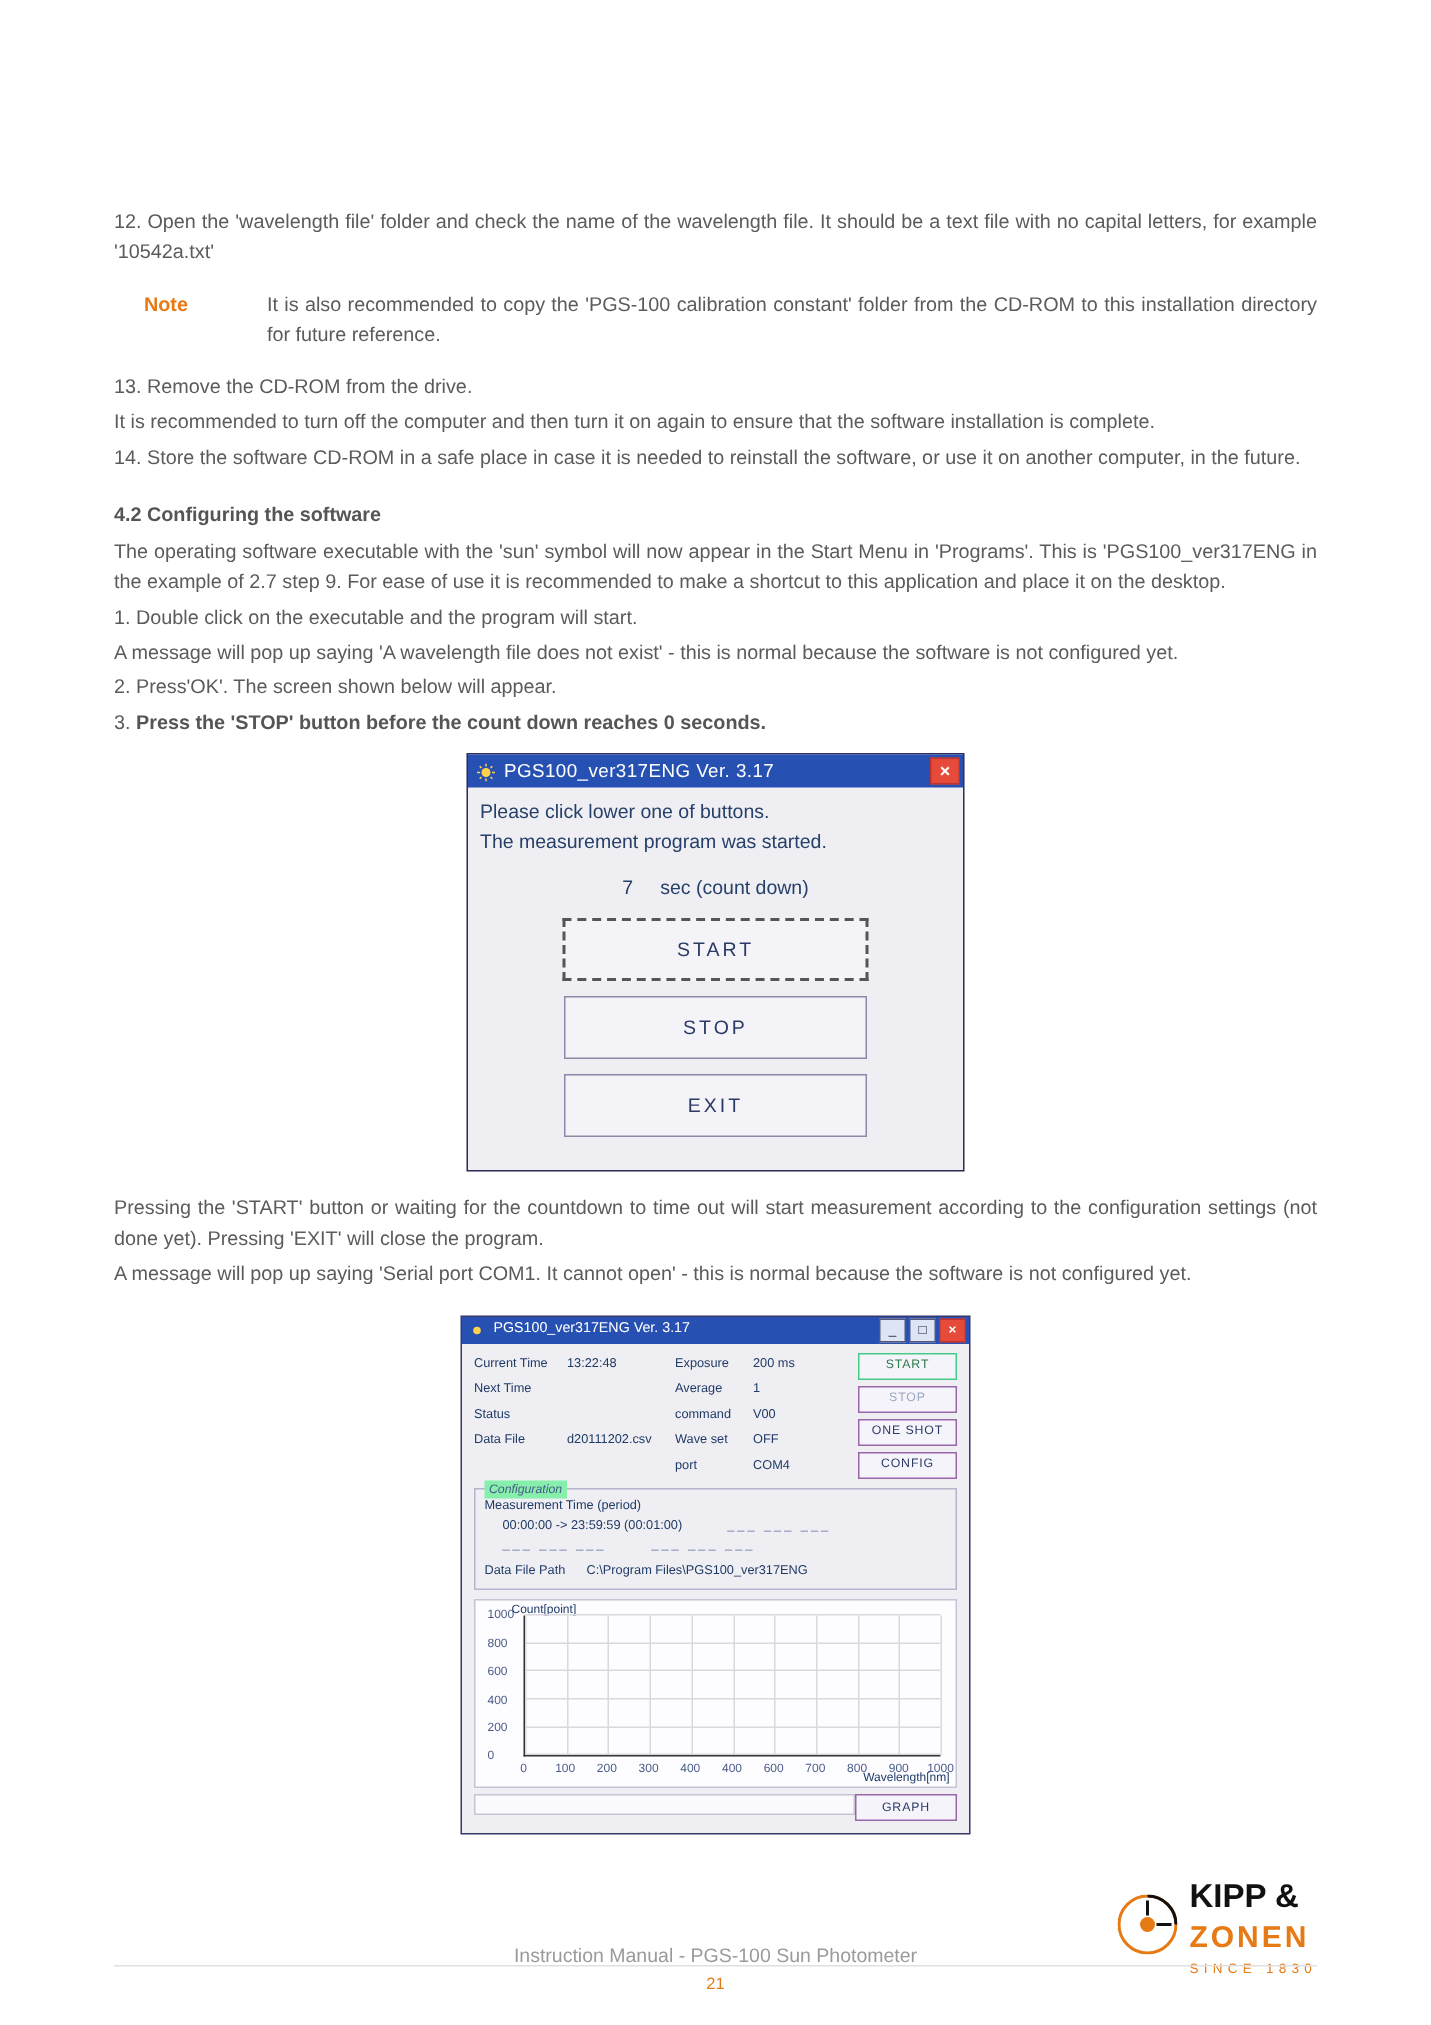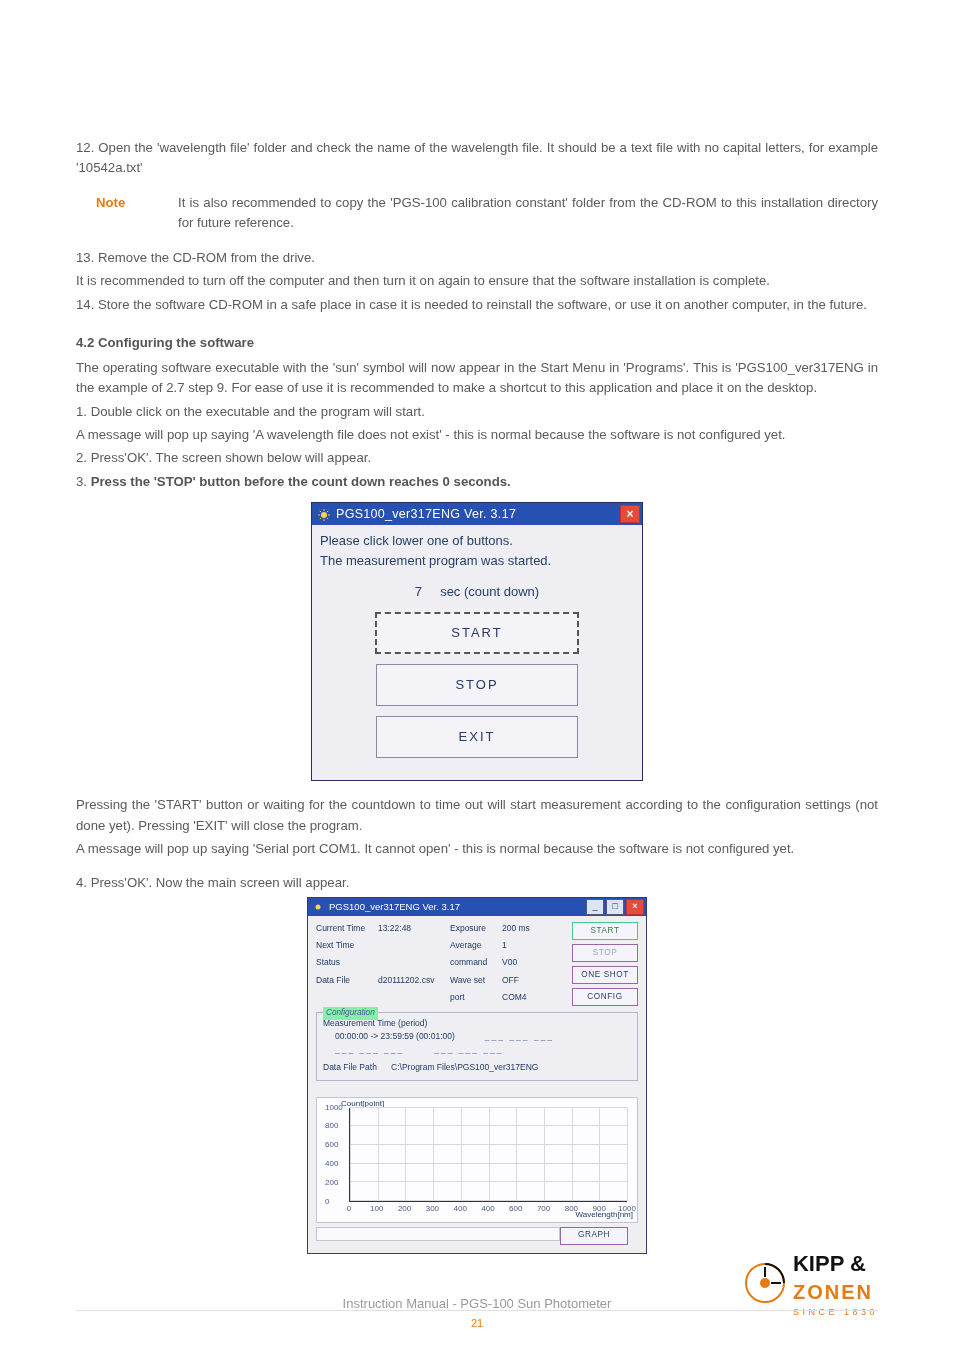--- a/index.html
+++ b/index.html
@@ -103,29 +103,29 @@
     display:flex; align-items:center; justify-content:center;
     letter-spacing:0.6px; color:#2a3a66;
   }
   .rbtn.on { border-color:#4c8; color:#2a7a4a; }
   .rbtn.dim { color:#9aa6c4; }
 
   .cfgbox { border:1px solid #b4b4cc; margin-top:6px; padding:4px 6px 6px 6px; position:relative; }
   .cfgbox .legend { position:absolute; top:-6px; left:6px; background:#86efac; padding:0 3px; font-size:8.2px; color:#4a5a88;font-style:italic; }
   .dashes { letter-spacing:2px; color:#6a7aa8; }
 
-  .chartbox { border:1px solid #c4c4d4; background:#fdfdff; margin-top:16px; padding:2px 2px 2px 2px; }
+  .chartbox { border:1px solid #c4c4d4; background:#fdfdff; margin-top:6px; padding:2px 2px 2px 2px; }
   .chartinner { position:relative; height:120px; }
   .ylab { position:absolute; left:22px; top:-2px; font-size:8px; }
   .xlab { position:absolute; right:2px; bottom:-2px; font-size:8px; }
   .plot { position:absolute; left:30px; right:8px; top:8px; bottom:18px; border-left:1px solid #333; border-bottom:1px solid #333; }
   .grid-v, .grid-h { position:absolute; background:#d8d8e0; }
   .ytick { position:absolute; left:6px; font-size:8px; color:#4a5a88; transform:translateY(-50%); }
   .xtick { position:absolute; bottom:4px; font-size:8px; color:#4a5a88; transform:translateX(-50%); }
-  .graphbtn { margin:4px 10px 4px auto; width:66px; }
+  .graphbtn { margin:4px 0 4px auto; width:66px; }
 
   
   .footer {
     position:absolute; left:0; right:0; bottom:36px;
     display:flex; align-items:flex-end; justify-content:center;
     padding: 0 76px;
   }
   .footer-text { color:#9a9a9a; font-size:13px; }
   .logo {
     position:absolute; right:76px; bottom:30px;
@@ -200,21 +200,20 @@
       </div>
       <div class="btn1 focus">START</div>
       <div class="btn1">STOP</div>
       <div class="btn1">EXIT</div>
     </div>
   </div>
 
   <p class="p justify">Pressing the 'START' button or waiting for the countdown to time out will start measurement according to the configuration settings (not done yet). Pressing 'EXIT' will close the program.</p>
   <p class="p justify">A message will pop up saying 'Serial port COM1. It cannot open' - this is normal because the software is not configured yet.</p>
   <div class="spacer-sm"></div>
-  <p class="p">4. Press'OK'. Now the main screen will appear.</p>
 
   <div class="shot2">
     <div class="title2">
       <span class="sun-icon" style="width:10px;height:10px;">
         <svg viewBox="0 0 12 12">
             <circle cx="6" cy="6" r="3" fill="#ffd24a"></circle>
           </svg>
       </span>
       <span class="title2-text">PGS100_ver317ENG  Ver.  3.17</span>
       <span class="winbtns">

